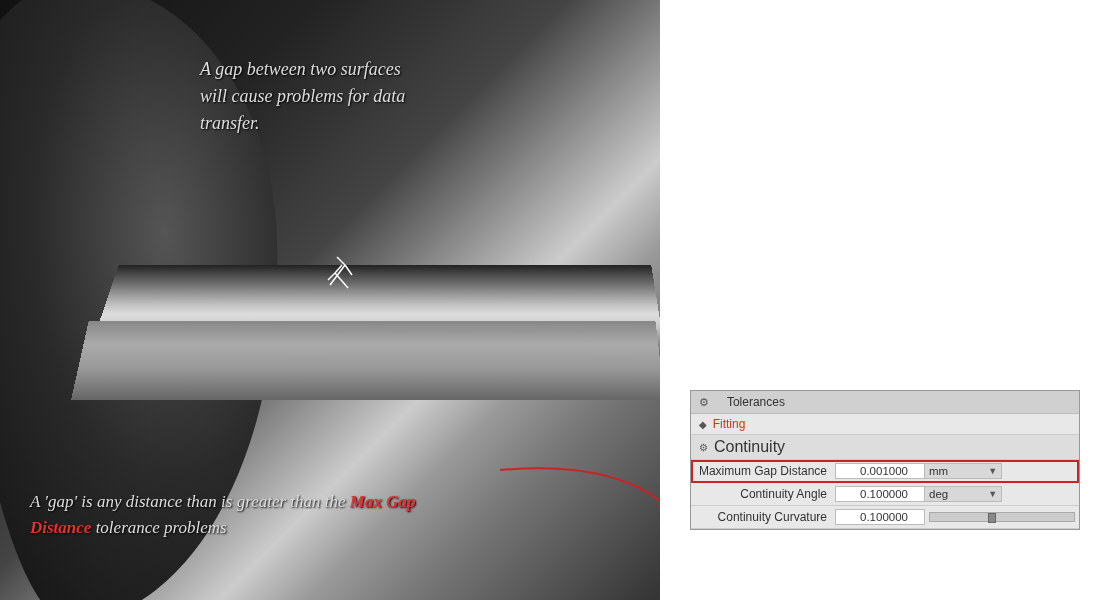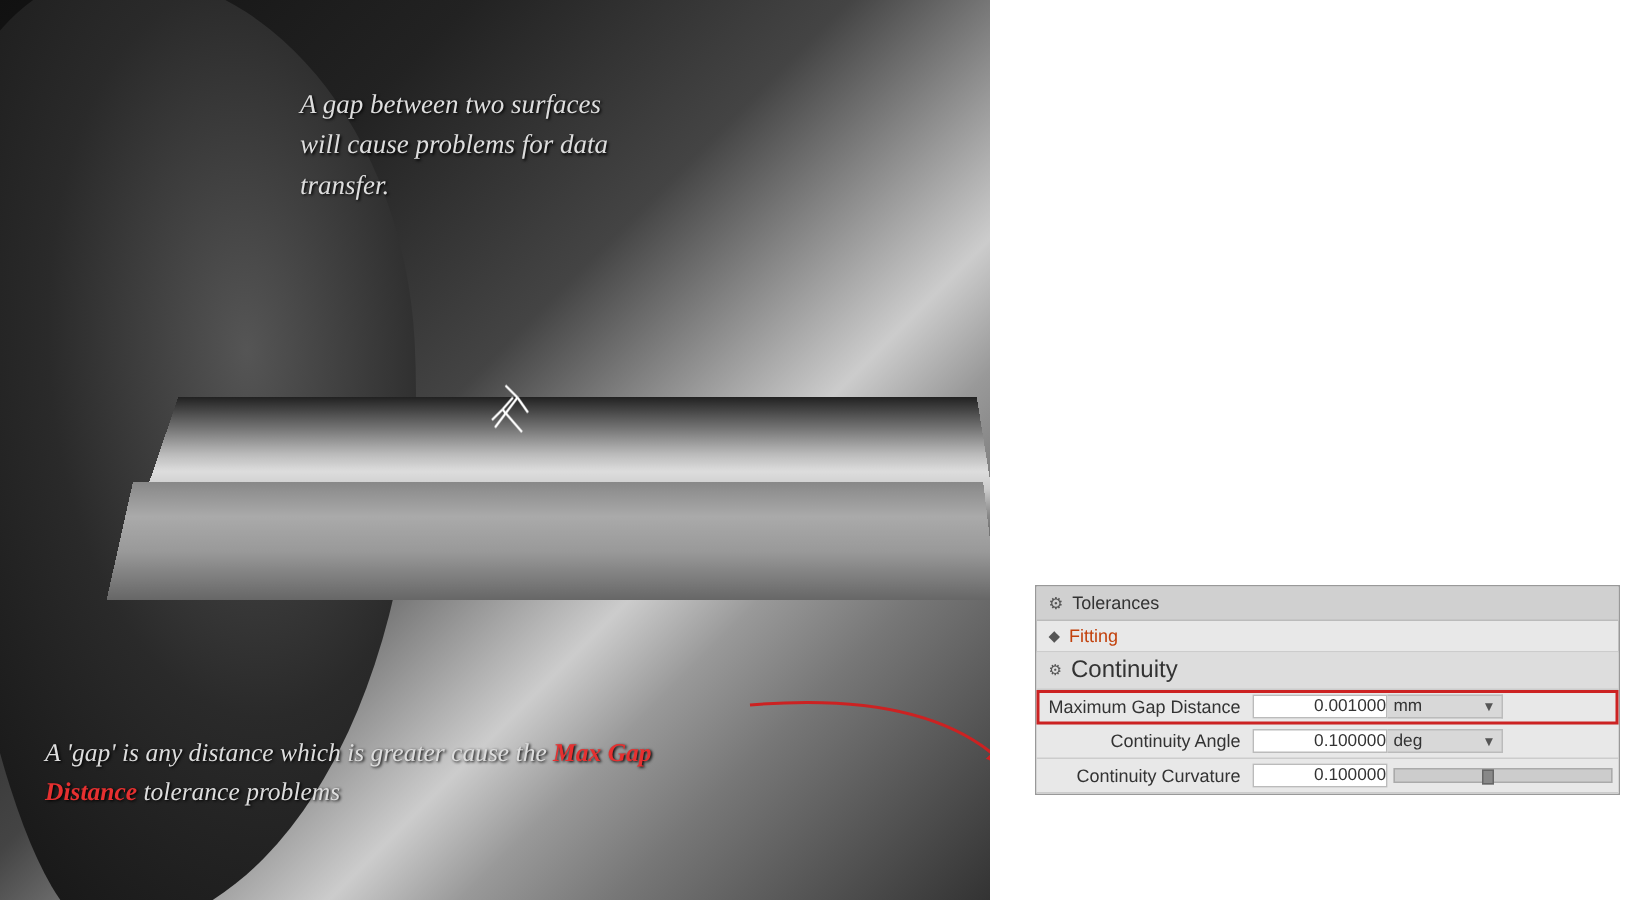--- a/index.html
+++ b/index.html
@@ -97,20 +97,21 @@
 
     .panel-header-icon {
       font-size: 11px;
       color: #555;
     }
 
     .panel-header-title {
       font-size: 12px;
       color: #333;
       font-weight: normal;
+      margin-left: 12px;
     }
 
     .panel-section {
       padding: 3px 8px;
       display: flex;
       align-items: center;
       gap: 6px;
       border-bottom: 1px solid #ccc;
     }
 
@@ -161,21 +162,21 @@
       text-align: right;
       padding-right: 8px;
       font-size: 12px;
       color: #333;
     }
 
     .row-value {
       flex: 0 0 90px;
       background: #fff;
       border: 1px solid #bbb;
-      padding: 1px 0;
+      padding: 1px 16px;
       font-size: 11.5px;
       color: #333;
       text-align: right;
     }
 
     .row-unit {
       flex: 0 0 55px;
       background: #d8d8d8;
       border: 1px solid #bbb;
       border-left: none;
@@ -250,21 +251,21 @@
     </svg>
   </div>
 
   <div class="image-text-top">
     <span style="white-space:pre-line;">A gap between two surfaces
 will cause problems for data
 transfer.</span>
   </div>
 
   <div class="image-text-bottom">
-    <span>A 'gap' is any distance which is greater cause
+    <span>A 'gap' is any distance than is greater than
 the </span><span class="highlight">Max Gap Distance</span><span> tolerance problems</span>
   </div>
 
   <svg class="curved-arrow-svg" viewBox="0 0 400 120">
     <path d="M 200 20 Q 320 10 370 60" stroke="#cc2222" stroke-width="2" fill="none" marker-end="url(#arrowhead)"></path>
     <defs>
       <marker id="arrowhead" markerWidth="8" markerHeight="6" refX="6" refY="3" orient="auto">
         <polygon points="0 0, 8 3, 0 6" fill="#cc2222"></polygon>
       </marker>
     </defs>

